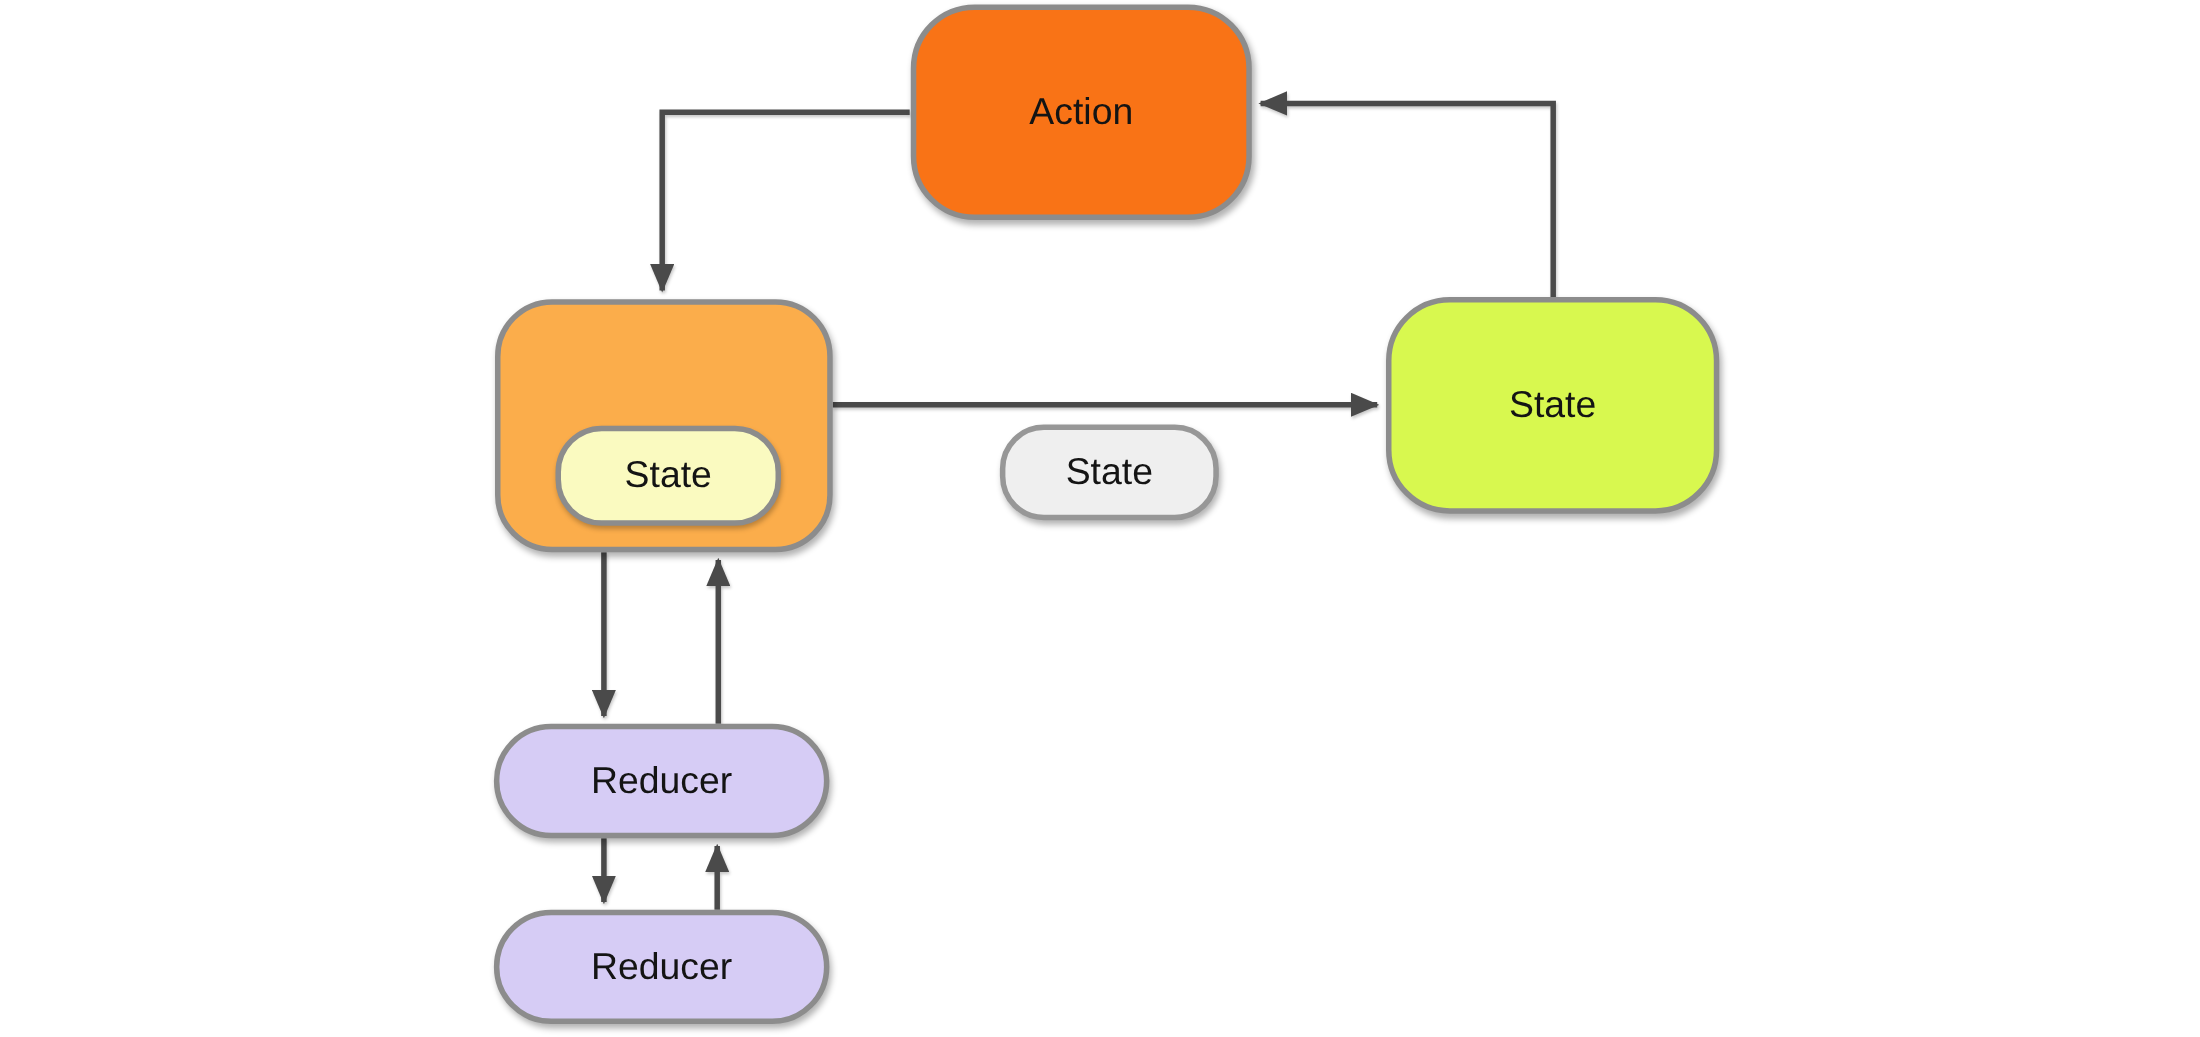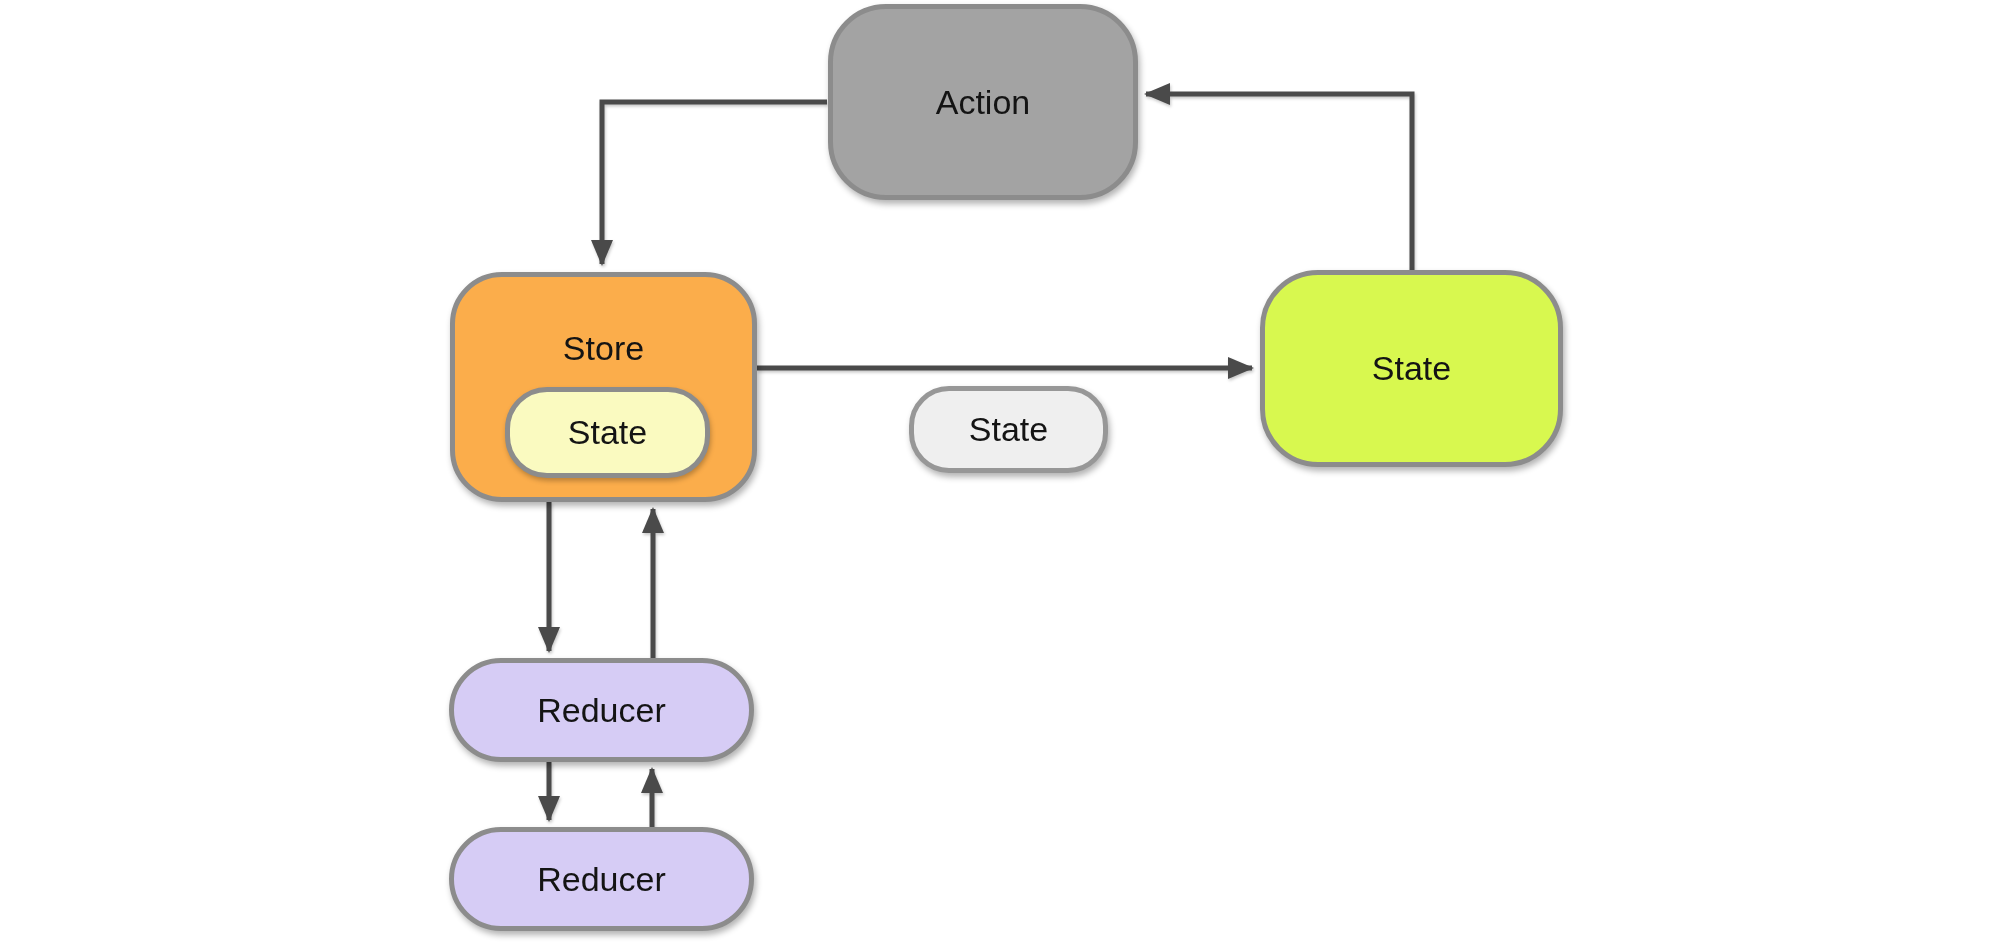--- a/index.html
+++ b/index.html
@@ -52,26 +52,25 @@
     </defs>
     <path class="edge" d="M 1412 270 L 1412 94 L 1146 94" marker-end="url(#arrowhead)" style="stroke: rgb(74, 74, 74);"></path>
     <path class="edge" d="M 827 102 L 602 102 L 602 264" marker-end="url(#arrowhead)" style="stroke: rgb(74, 74, 74);"></path>
     <path class="edge" d="M 757 368 L 1252 368" marker-end="url(#arrowhead)" style="stroke: rgb(74, 74, 74);"></path>
     <path class="edge" d="M 549 502 L 549 651" marker-end="url(#arrowhead)" style="stroke: rgb(74, 74, 74);"></path>
     <path class="edge" d="M 653 658 L 653 509" marker-end="url(#arrowhead)" style="stroke: rgb(74, 74, 74);"></path>
     <path class="edge" d="M 549 762 L 549 820" marker-end="url(#arrowhead)" style="stroke: rgb(74, 74, 74);"></path>
     <path class="edge" d="M 652 827 L 652 769" marker-end="url(#arrowhead)" style="stroke: rgb(74, 74, 74);"></path>
   </svg>
 
-  <div class="node node-action" style="background: #a3a3a3;">
+  <div class="node node-action" style="background: #f97316;">
     <span class="label">Action</span>
   </div>
 
   <div class="node node-store" style="background: rgb(251, 173, 75);">
-    <span class="label store-title">Store</span>
     <div class="node node-store-state" style="background: rgb(250, 250, 192);">
       <span class="label">State</span>
     </div>
   </div>
 
   <div class="node node-view" style="background: rgb(216, 248, 79);">
     <span class="label">State</span>
   </div>
 
   <div class="node node-state" style="background: rgb(239, 239, 239);">

